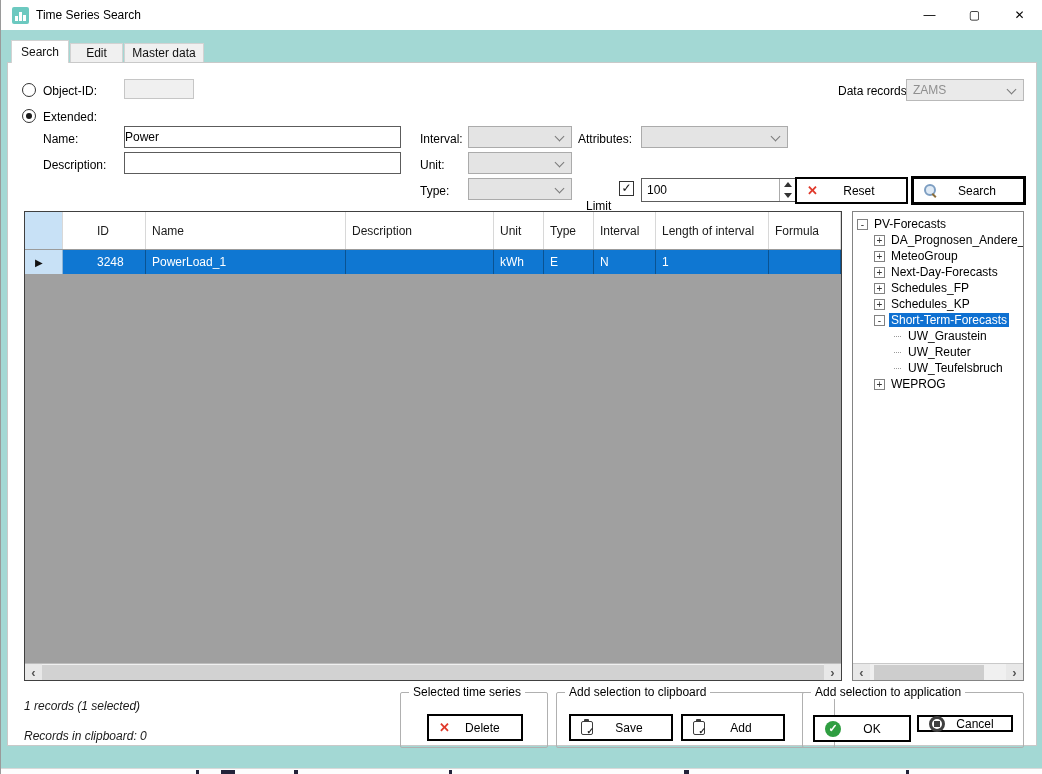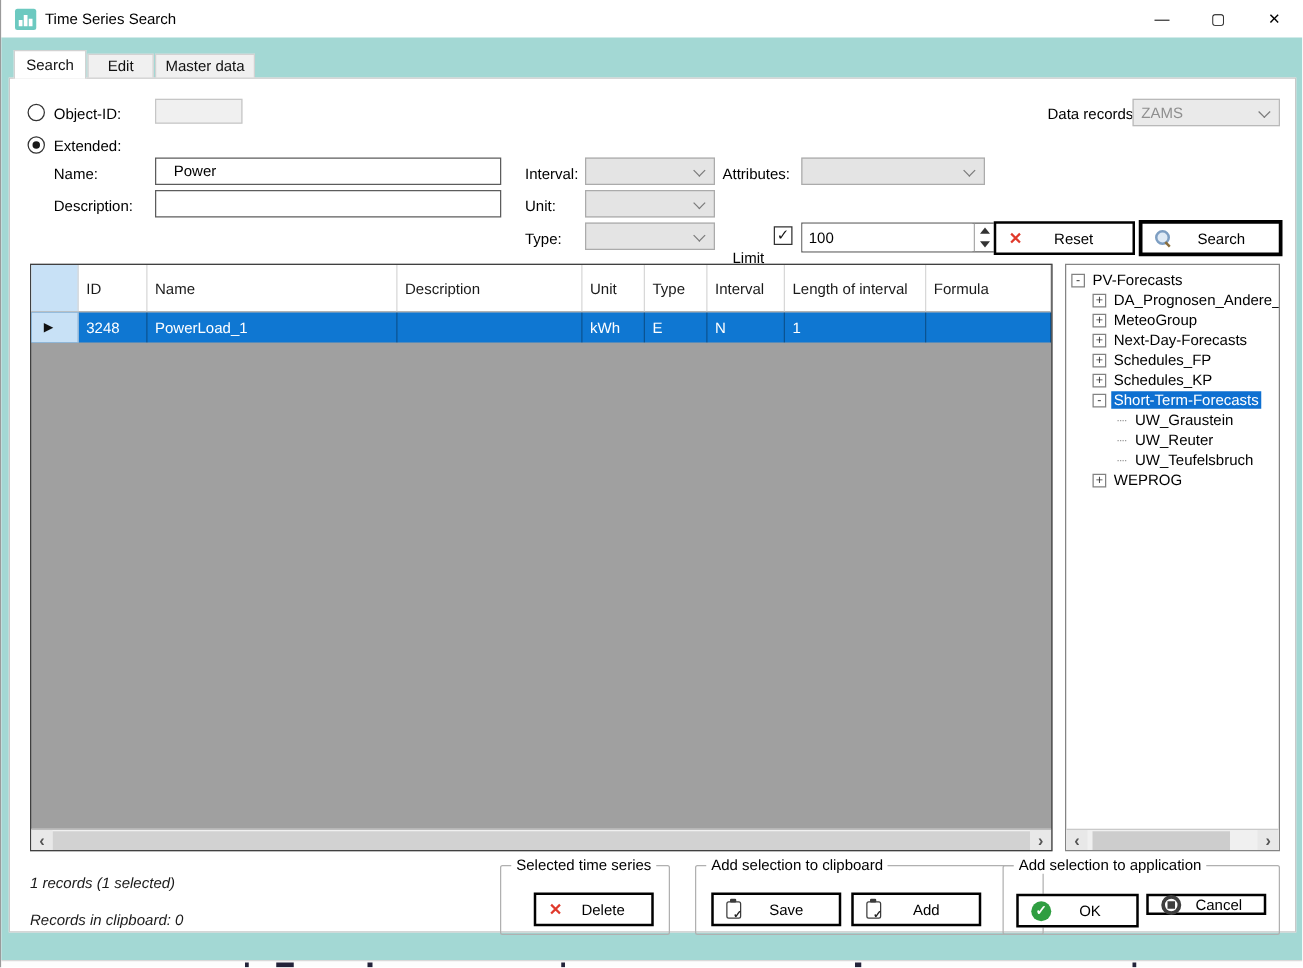--- a/index.html
+++ b/index.html
@@ -30,21 +30,21 @@
   
   .panel { position:absolute; left:6px; top:32px; width:1030px; height:684px; background:#fff; border:1px solid #c9c9c9; z-index:2; }
 
   .lbl { position:absolute; white-space:nowrap; color:#000; }
 
   
   .radio { position:absolute; width:14px; height:14px; border:1px solid #333; border-radius:50%; background:#fff; }
   .radio.checked::after { content:""; position:absolute; left:3px; top:3px; width:6px; height:6px; border-radius:50%; background:#1a1a1a; }
 
   
-  .txt { position:absolute; border:1px solid #5c5c5c; background:#fff; font-family:"Liberation Sans",sans-serif; font-size:12px; padding:0 14px; color:#000; }
+  .txt { position:absolute; border:1px solid #5c5c5c; background:#fff; font-family:"Liberation Sans",sans-serif; font-size:12px; padding:0 0; color:#000; }
   .txt:disabled,.txt.disabled { background:#f0f0f0; border-color:#c6c6c6; }
   .dd { position:absolute; background:#e4e4e4; border:1px solid #ababab; }
   .dd .chev { position:absolute; right:8px; top:6px; width:7px; height:7px; border-right:1.6px solid #7a7a7a; border-bottom:1.6px solid #7a7a7a; transform:rotate(45deg); }
   .dd .dd-text { position:absolute; left:6px; top:0; line-height:20px; color:#8f8f8f; }
   .dd.lighter { background:#eaeaea; border-color:#b9b9b9; }
 
   
   .chk { position:absolute; width:15px; height:15px; border:1px solid #333; background:#fff; text-align:center; line-height:13px; font-size:12px; color:#111; }
 
   
@@ -71,21 +71,21 @@
   .circle-ok { width:16px; height:16px; border-radius:50%; background:#2f9e41; color:#fff; font-size:11px; font-weight:bold; display:flex; align-items:center; justify-content:center; }
   .circle-stop { position:relative; width:16px; height:16px; border-radius:50%; border:3px solid #3f3f3f; background:#fff; }
   .circle-stop::after { content:""; position:absolute; left:2px; top:2px; width:6px; height:6px; background:#3f3f3f; }
 
   
   .grid { position:absolute; left:16px; top:148px; width:818px; height:470px; border:1px solid #404040; background:#a0a0a0; overflow:hidden; }
   .g-head { display:flex; height:38px; background:#fff; border-bottom:1px solid #9b9b9b; }
   .g-head .cell { border-right:1px solid #d8d8d8; display:flex; align-items:center; padding:0 6px; color:#1a1a1a; }
   .g-row { display:flex; height:24px; background:#0f77d2; color:#fff; }
   .g-row .cell { border-right:1px solid rgba(0,0,0,0.30); display:flex; align-items:center; padding:0 6px; }
-  .c0{ width:38px; } .c1{ width:55px; } .c2{ width:200px; } .c3{ width:148px; }
+  .c0{ width:38px; } .c1{ width:55px;margin-left:28px; } .c2{ width:200px; } .c3{ width:148px; }
   .c4{ width:50px; } .c5{ width:50px; } .c6{ width:62px; } .c7{ width:113px; } .c8{ flex:1; }
   .row-selector { background:#c8e1f6 !important; color:#111; justify-content:flex-start !important; }
   .g-row .row-selector { border-right:1px solid #8fb4d4; }
   .tri-right { font-size:10px; color:#111; margin-left:4px; }
   .g-scroll { position:absolute; left:0; bottom:0; width:100%; height:17px; background:#f0f0f0; border-top:1px solid #bdbdbd; }
   .sb-arrow { position:absolute; top:0; width:17px; height:17px; background:#e8e8e8; color:#555; font-size:13px; font-weight:bold; display:flex; align-items:center; justify-content:center; line-height:1; }
   .sb-left{ left:0; } .sb-right{ right:0; }
   .g-thumb { position:absolute; top:1px; left:17px; right:17px; height:15px; background:#d2d2d2; }
 
   
@@ -281,21 +281,21 @@
         <div class="tree-scroll">
           <div class="t-thumb"></div>
           <div class="sb-arrow sb-left">‹</div>
           <div class="sb-arrow sb-right">›</div>
         </div>
       </div>
 
       <span class="foot-text" style="left:16px; top:636px;">1 records (1 selected)</span>
       <span class="foot-text" style="left:16px; top:666px;">Records in clipboard: 0</span>
 
-      <div class="groupbox" style="left:392px; top:629px; width:136px;">
+      <div class="groupbox" style="left:392px; top:629px; width:148px;">
         <span class="gb-title">Selected time series</span>
         <div class="btn" style="left:26px; top:21px; width:96px; height:27px;">
           <span class="b-icon x-red">✕</span>
           <span class="b-label">Delete</span>
         </div>
       </div>
 
       <div class="groupbox" style="left:548px; top:629px; width:279px;">
         <span class="gb-title">Add selection to clipboard</span>
         <div class="btn" style="left:12px; top:21px; width:104px; height:27px;">

